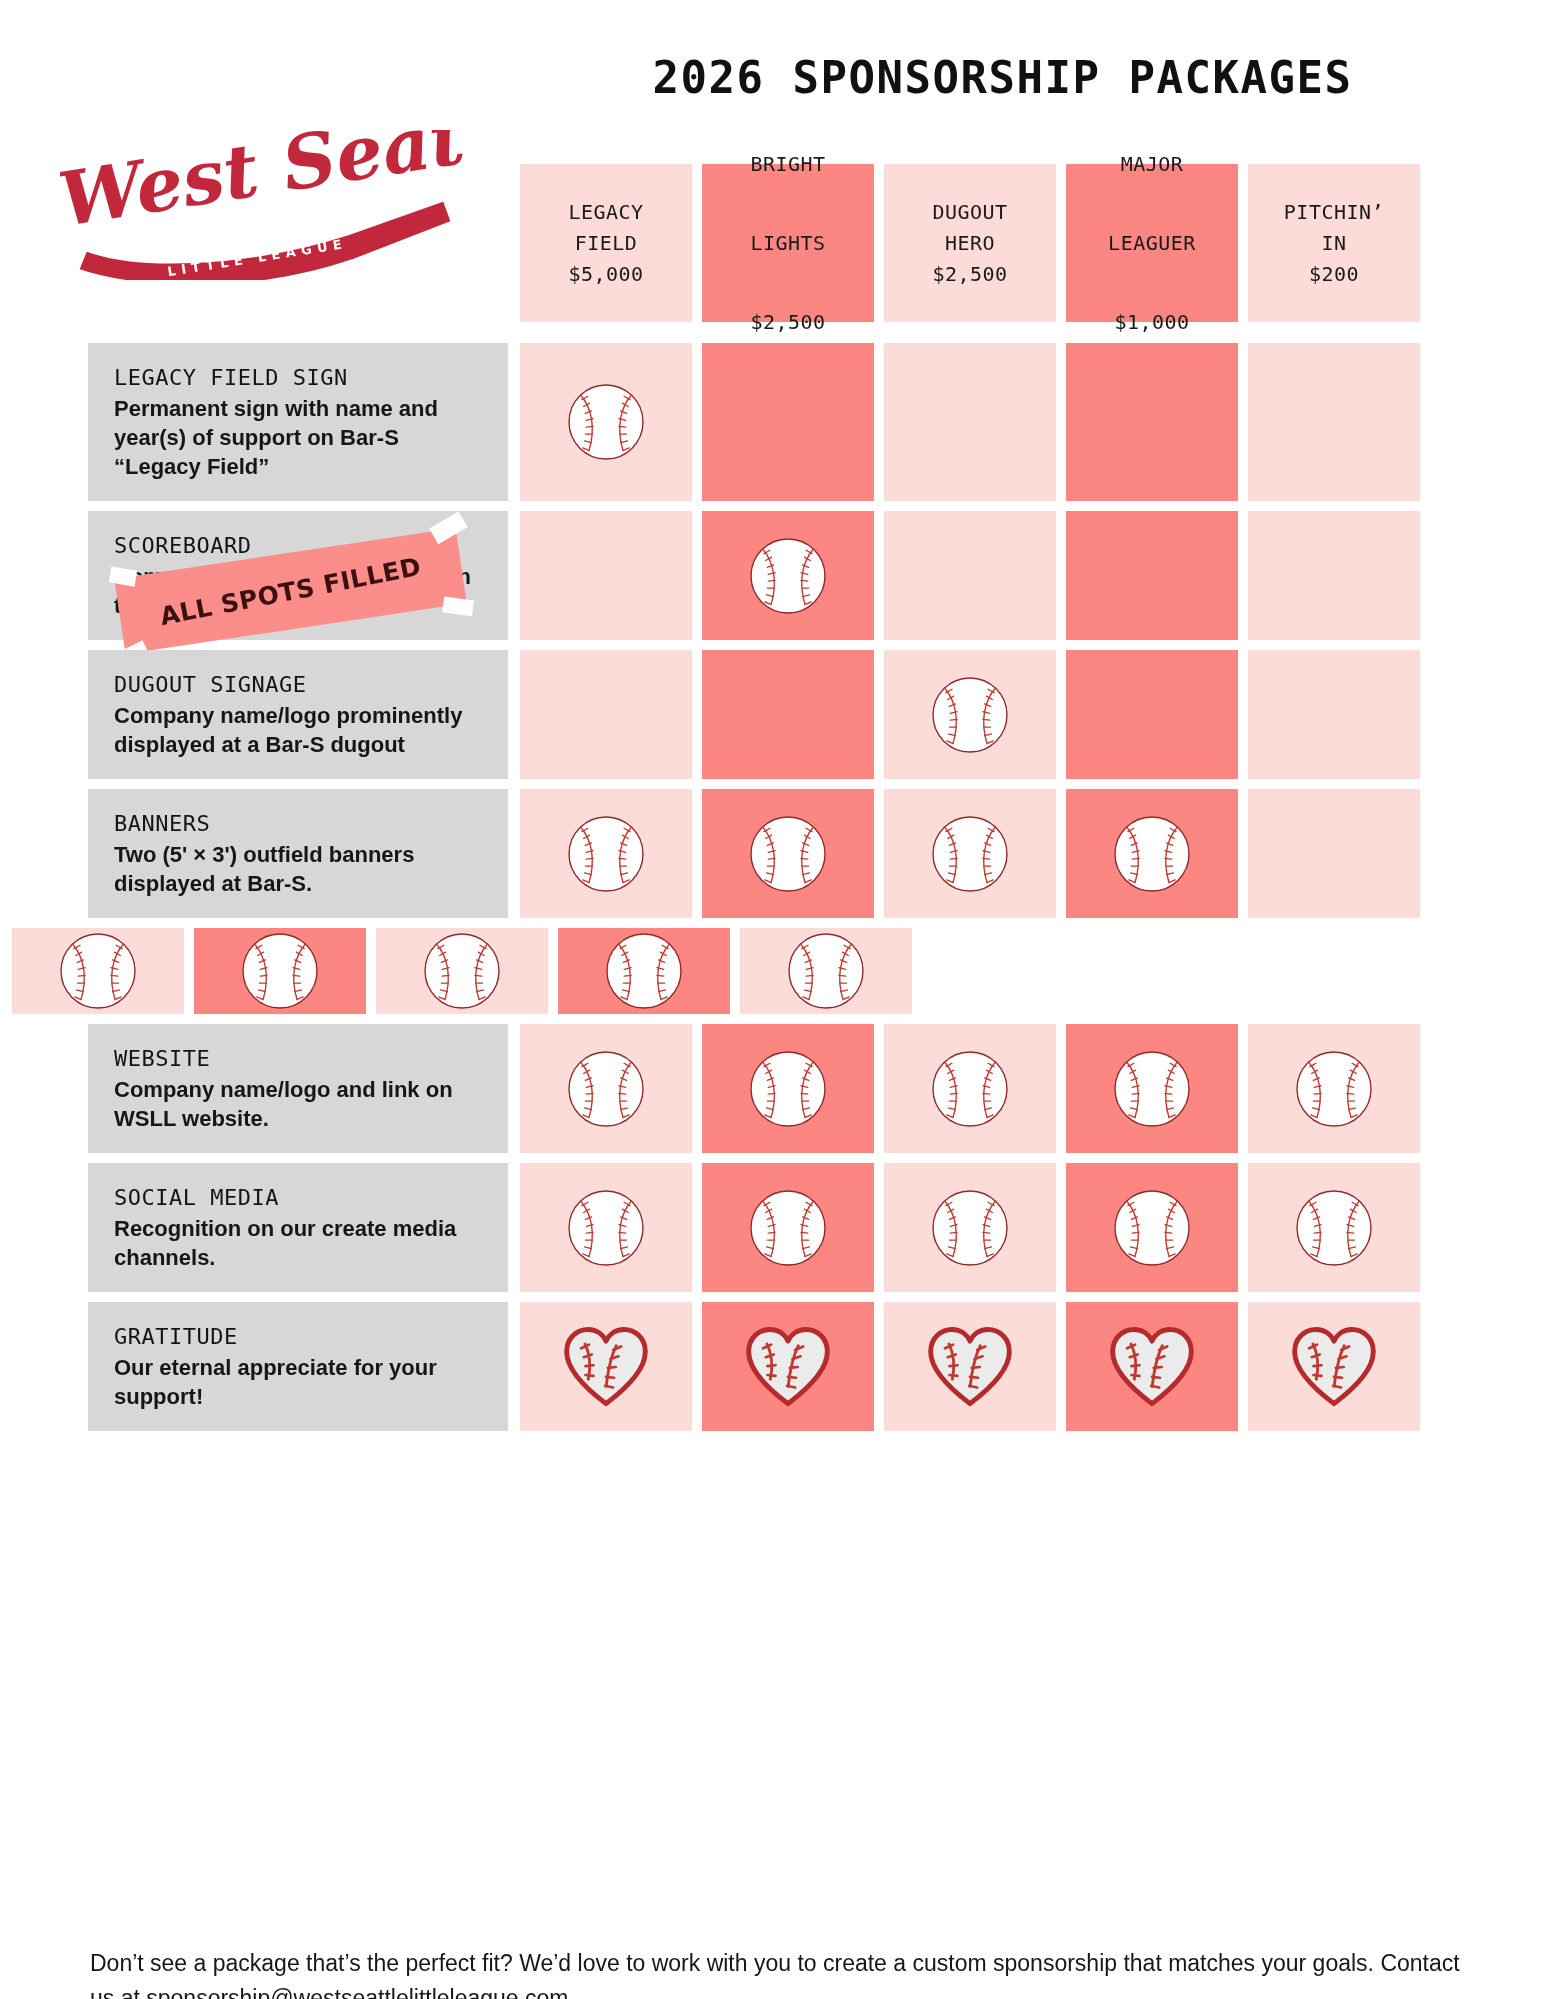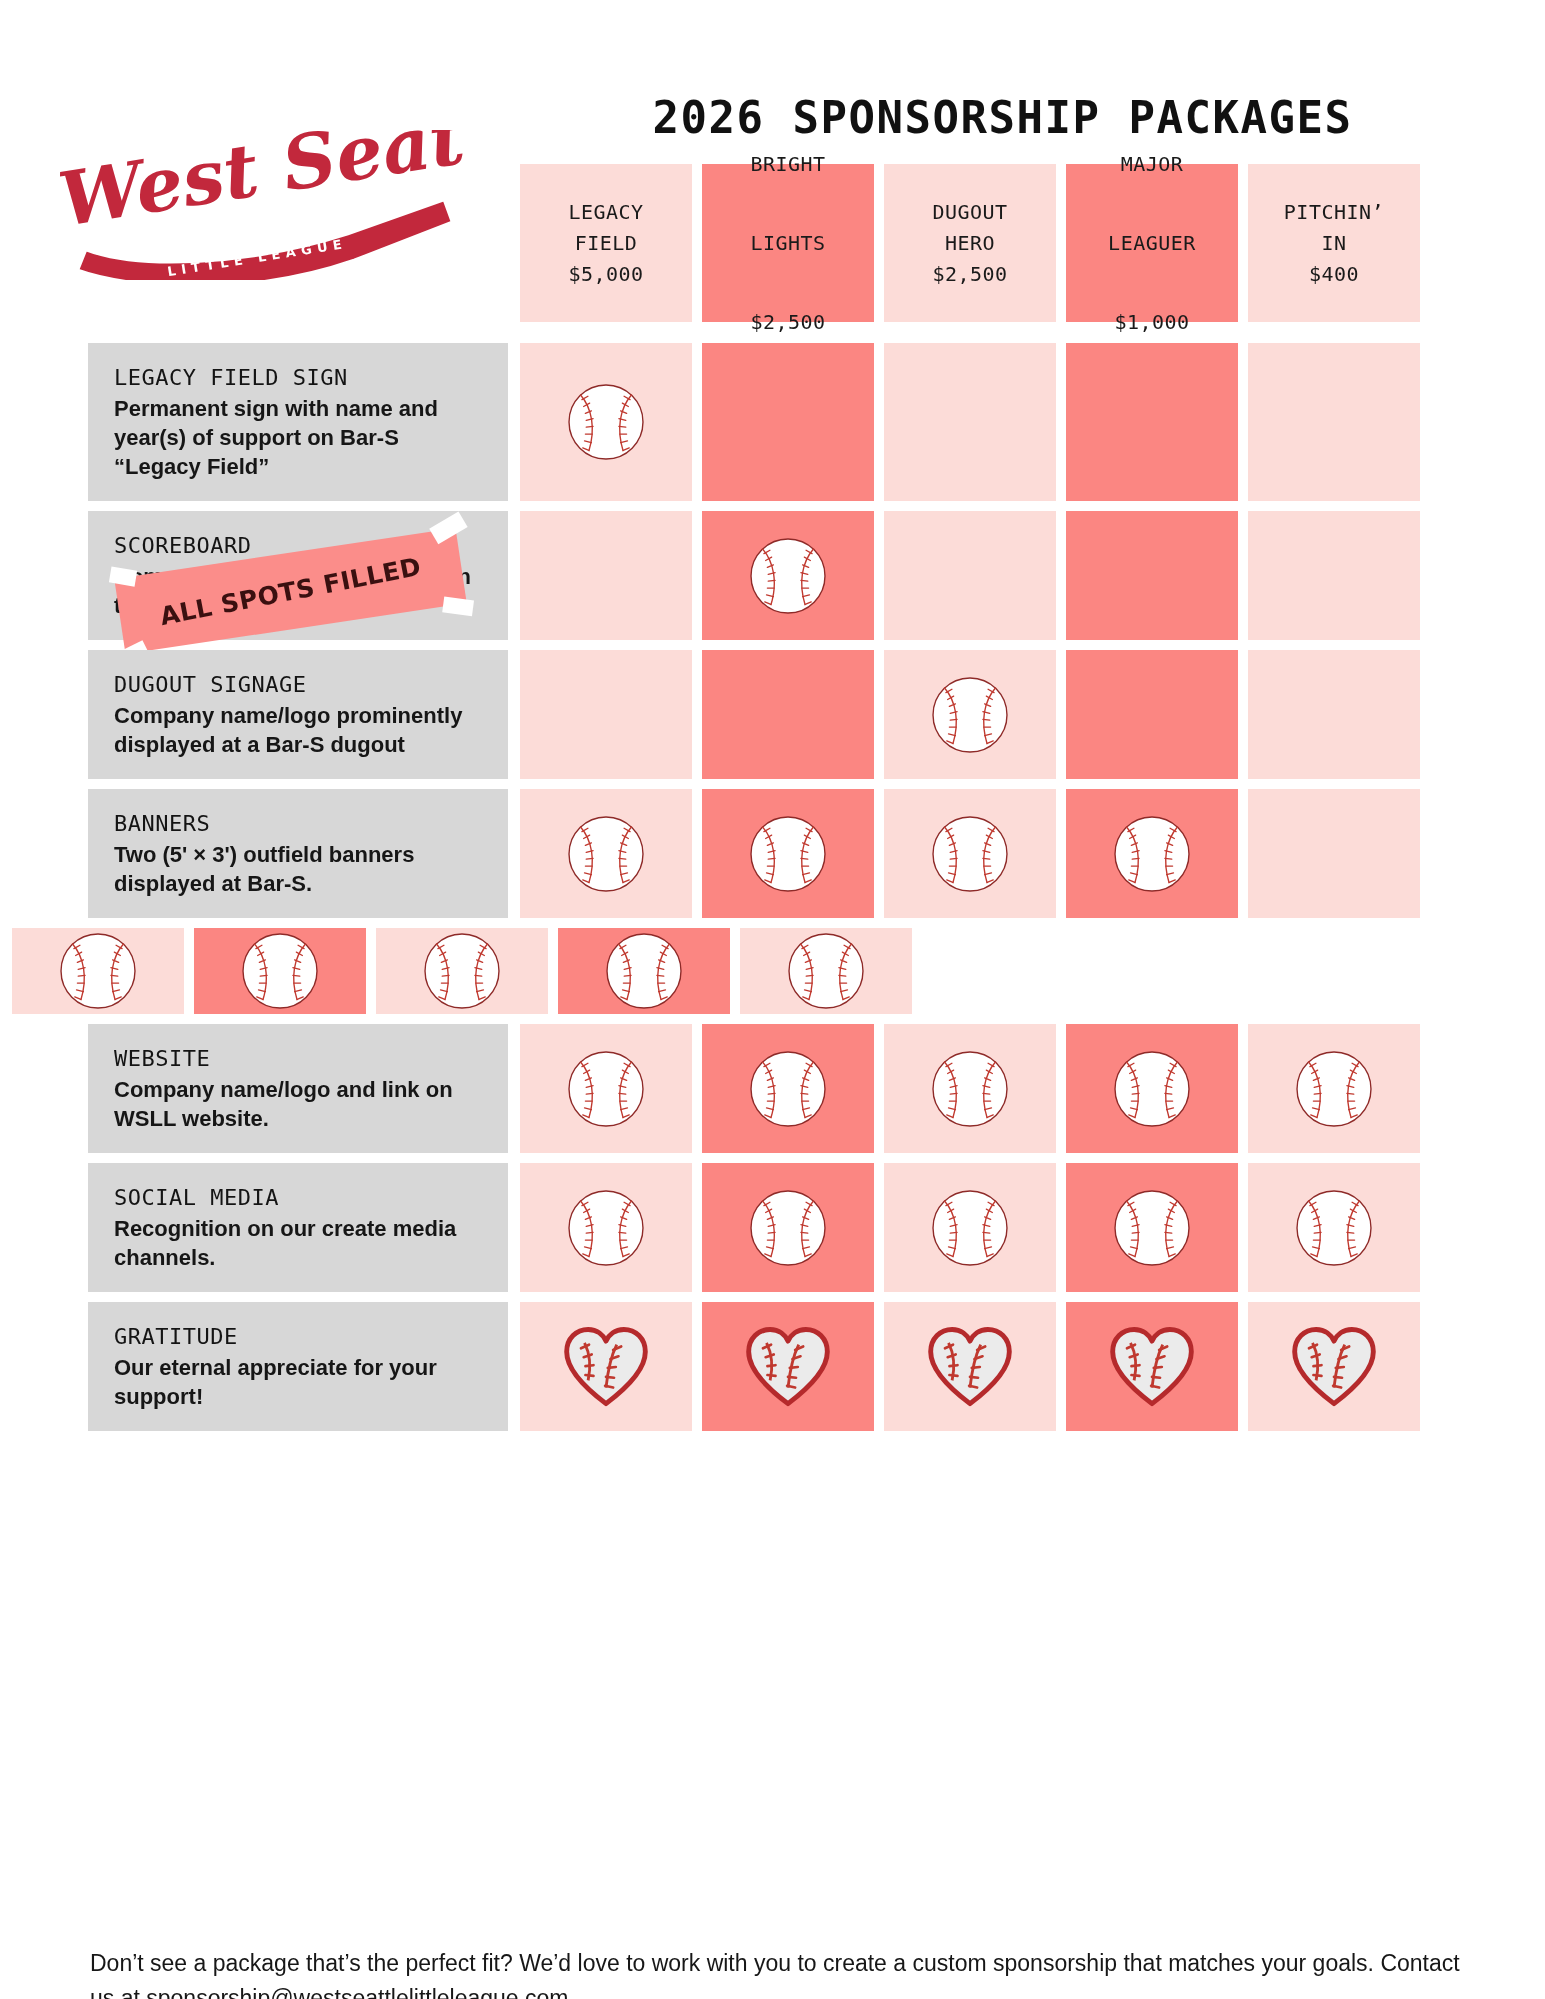--- a/index.html
+++ b/index.html
@@ -49,21 +49,21 @@
     height: 330px;
   }
 
   .main-title {
     font-family: "DejaVu Sans Mono", "Liberation Mono", monospace;
     font-weight: bold;
     font-size: 44px;
     letter-spacing: 1.5px;
     color: #111111;
     text-align: center;
-    padding-top: 92px;
+    padding-top: 52px;
     padding-right: 40px;
     white-space: nowrap;
   }
 
   .head-row {
     position: absolute;
     left: 520px;
     top: 164px;
     display: flex;
     gap: 10px;
@@ -239,21 +239,21 @@
         <div class="pr">$2,500</div>
       </div>
       <div class="col-head dark">
         <div class="nm">MAJOR</div>
         <div class="nm">LEAGUER</div>
         <div class="pr">$1,000</div>
       </div>
       <div class="col-head light">
         <div class="nm">PITCHIN’</div>
         <div class="nm">IN</div>
-        <div class="pr">$400</div>
+        <div class="pr">$200</div>
       </div>
     </div>
 
   <div class="rows" id="rows">
       <div class="row">
         <div class="row-label">
           <div class="row-title">LEGACY FIELD SIGN</div>
           <div class="row-desc">Permanent sign with name and year(s) of support on Bar-S “Legacy Field”</div>
         </div>
         <div class="cells">

